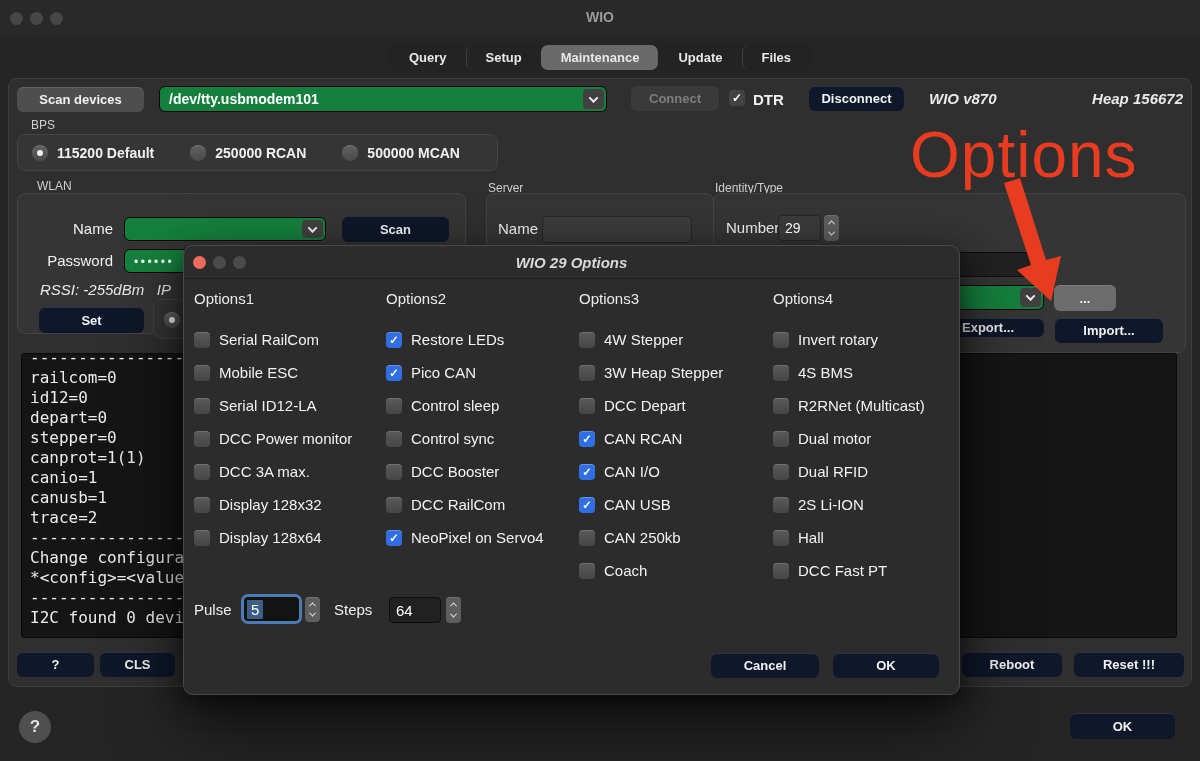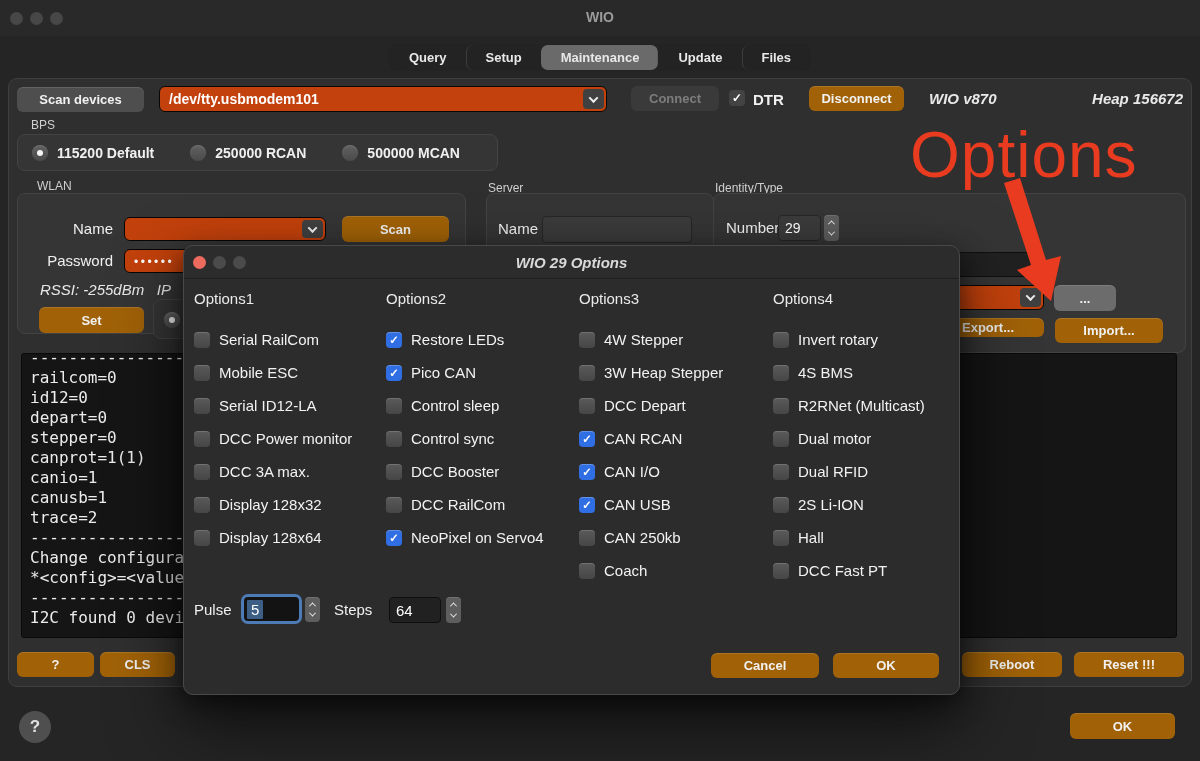--- a/index.html
+++ b/index.html
@@ -16,28 +16,28 @@
   .win-title{position:absolute;top:9px;left:0;right:0;text-align:center;font-size:14px;font-weight:700;color:#9c9b9b;}
   
   .tabbar{position:absolute;top:44px;left:50%;transform:translateX(-50%);display:flex;height:27px;background:#242323;border-radius:8px;padding:1px;z-index:5;}
   .seg{display:flex;align-items:center;padding:0 19px;font-size:13px;font-weight:700;color:#e8e8e8;border-radius:7px;position:relative;}
   .seg + .seg{border-left:1px solid #403f3f;}
   .seg.selected{background:#6b6a6a;border-left-color:transparent;}
   .seg.selected + .seg{border-left-color:transparent;}
   
   .panel{position:absolute;left:8px;top:78px;width:1184px;height:609px;background:#302f2f;border:1px solid #403f3f;border-radius:9px;}
   .abs{position:absolute;}
-  .btn{position:absolute;display:flex;align-items:center;justify-content:center;background:#a16207;border-radius:6px;color:#f1f1f1;font-size:13px;font-weight:700;box-shadow:inset 0 1px 0 rgba(255,255,255,.12);cursor:default;}
+  .btn{position:absolute;display:flex;align-items:center;justify-content:center;background:#0f172a;border-radius:6px;color:#f1f1f1;font-size:13px;font-weight:700;box-shadow:inset 0 1px 0 rgba(255,255,255,.12);cursor:default;}
   .btn.dim{background:#4f4e4e;}
   .btn.disabled{background:#3b3a3a;color:#7e7d7d;box-shadow:none;}
   .btn.lighter{background:#6d6c6c;}
   .grp-label{position:absolute;font-size:12px;color:#cfcfcf;}
   .grp-box{position:absolute;background:#363535;border:1px solid #444343;border-radius:8px;}
   .flabel{position:absolute;font-size:15px;color:#f0f0f0;}
-  .dd{position:absolute;background:#c2410c;border:1px solid #070707;border-radius:6px;color:#fff;}
+  .dd{position:absolute;background:#15803d;border:1px solid #070707;border-radius:6px;color:#fff;}
   .dd .chev-box{position:absolute;right:2px;top:2px;bottom:2px;width:21px;background:#414040;border-radius:4px;display:flex;align-items:center;justify-content:center;}
   .chev{width:7px;height:7px;border-left:2px solid #ededed;border-top:2px solid #ededed;transform:rotate(225deg) translate(1px,1px);}
   .chev.up{transform:rotate(45deg) translate(1px,1px);}
   .chev.sm{width:5px;height:5px;border-width:1.6px;}
   .field{position:absolute;background:#3c3b3b;border:1px solid #272626;border-radius:4px;color:#fff;font-size:14px;display:flex;align-items:center;padding-left:6px;}
   .field.dark{background:#222121;border-color:#0f0f0f;}
   .stepper{position:absolute;width:15px;background:#5f5e5e;border-radius:4px;display:flex;flex-direction:column;align-items:center;justify-content:space-evenly;box-shadow:inset 0 1px 0 rgba(255,255,255,.12);}
   .radio-item{display:flex;align-items:center;gap:9px;}
   .radio{width:16px;height:16px;border-radius:50%;background:linear-gradient(180deg,#636262,#4b4a4a);box-shadow:inset 0 1px 1px rgba(255,255,255,.12);position:relative;flex:0 0 auto;}
   .radio.sel::after{content:'';position:absolute;left:5px;top:5px;width:6px;height:6px;border-radius:50%;background:#f5f5f5;}

